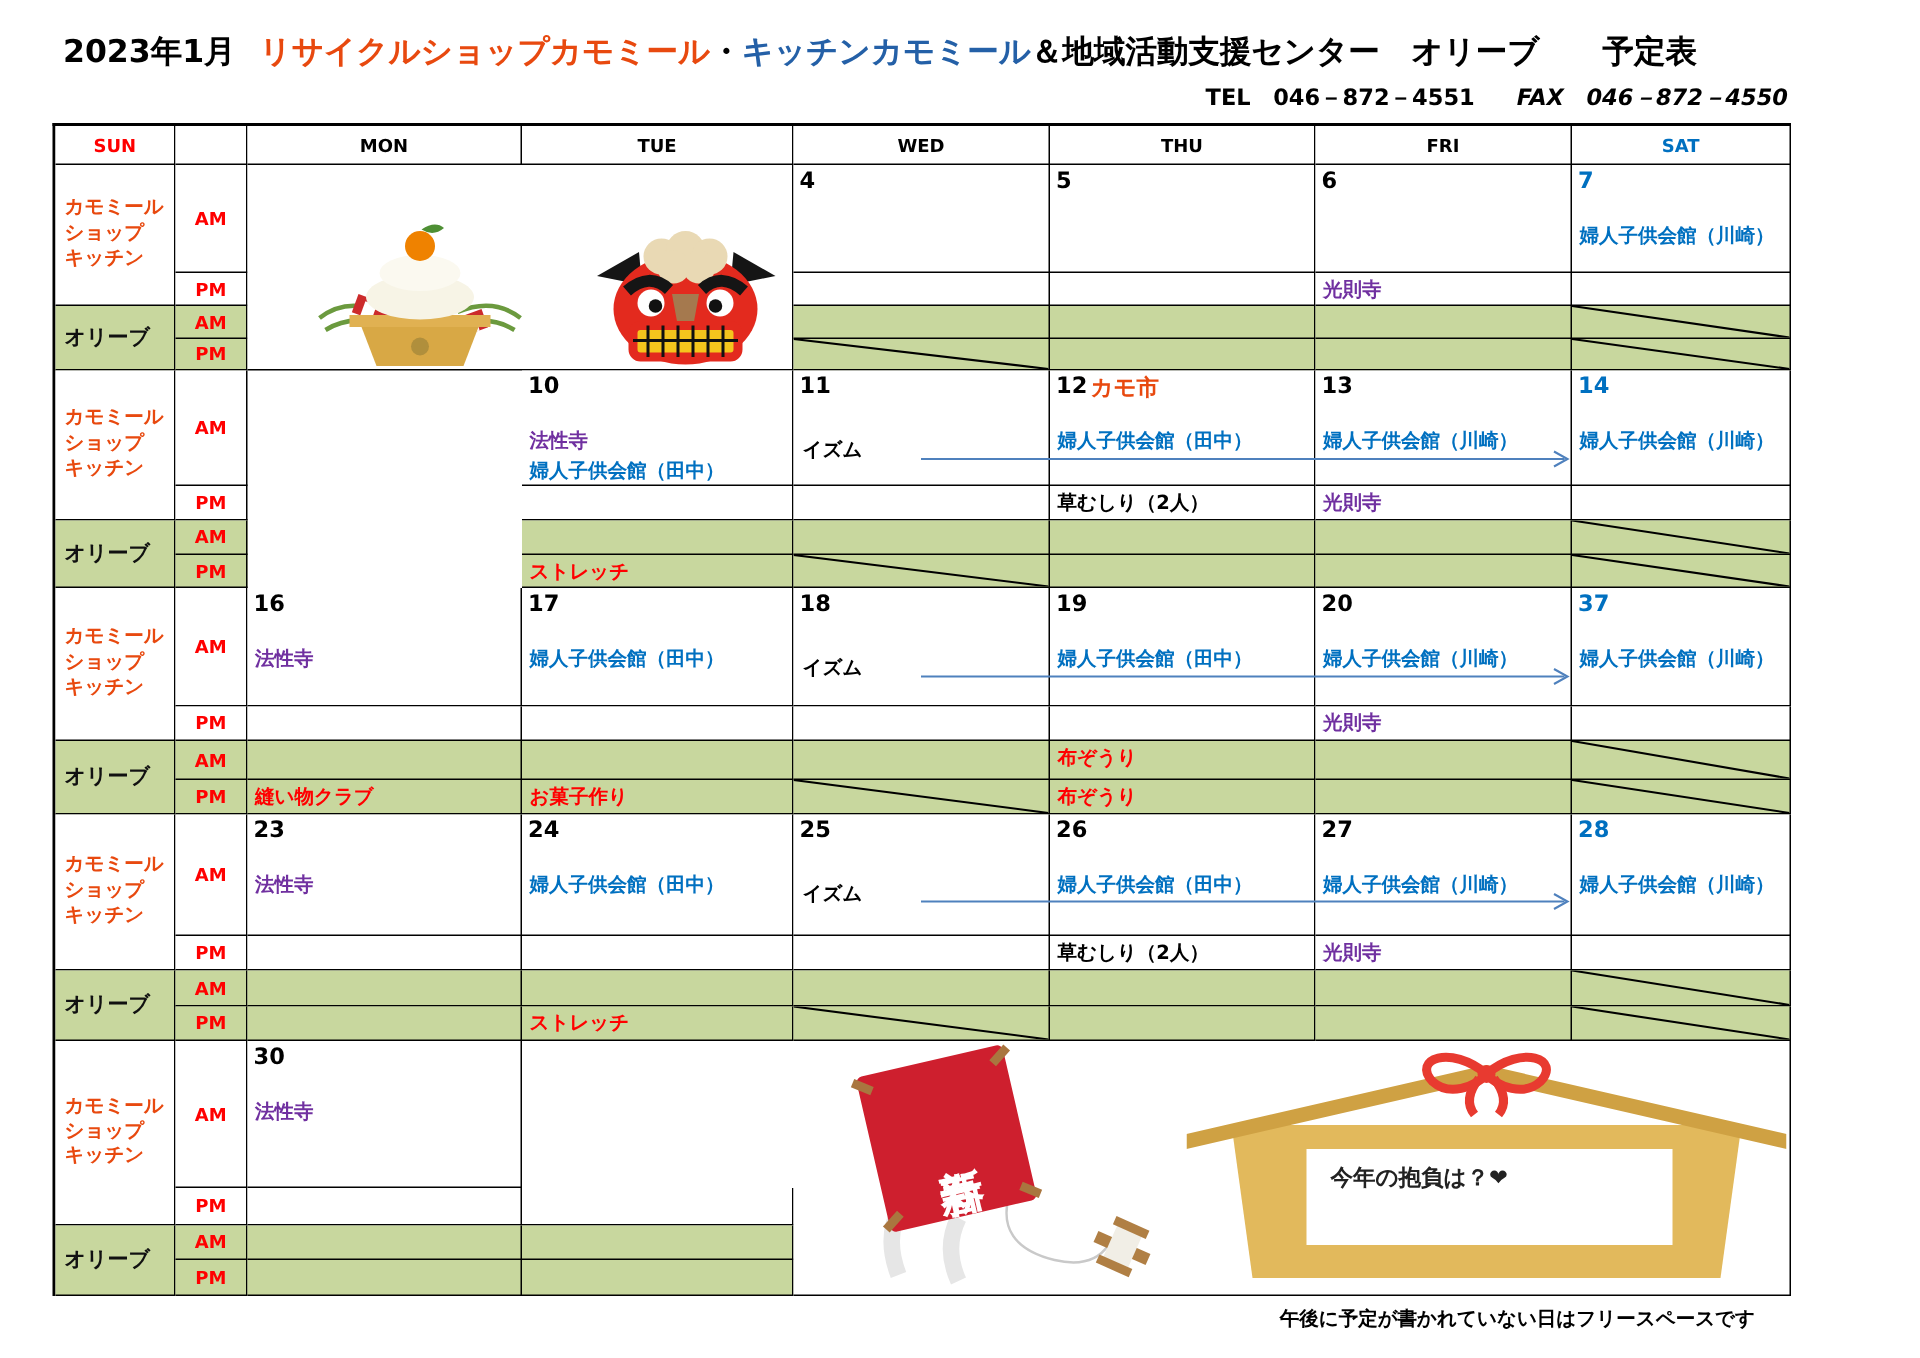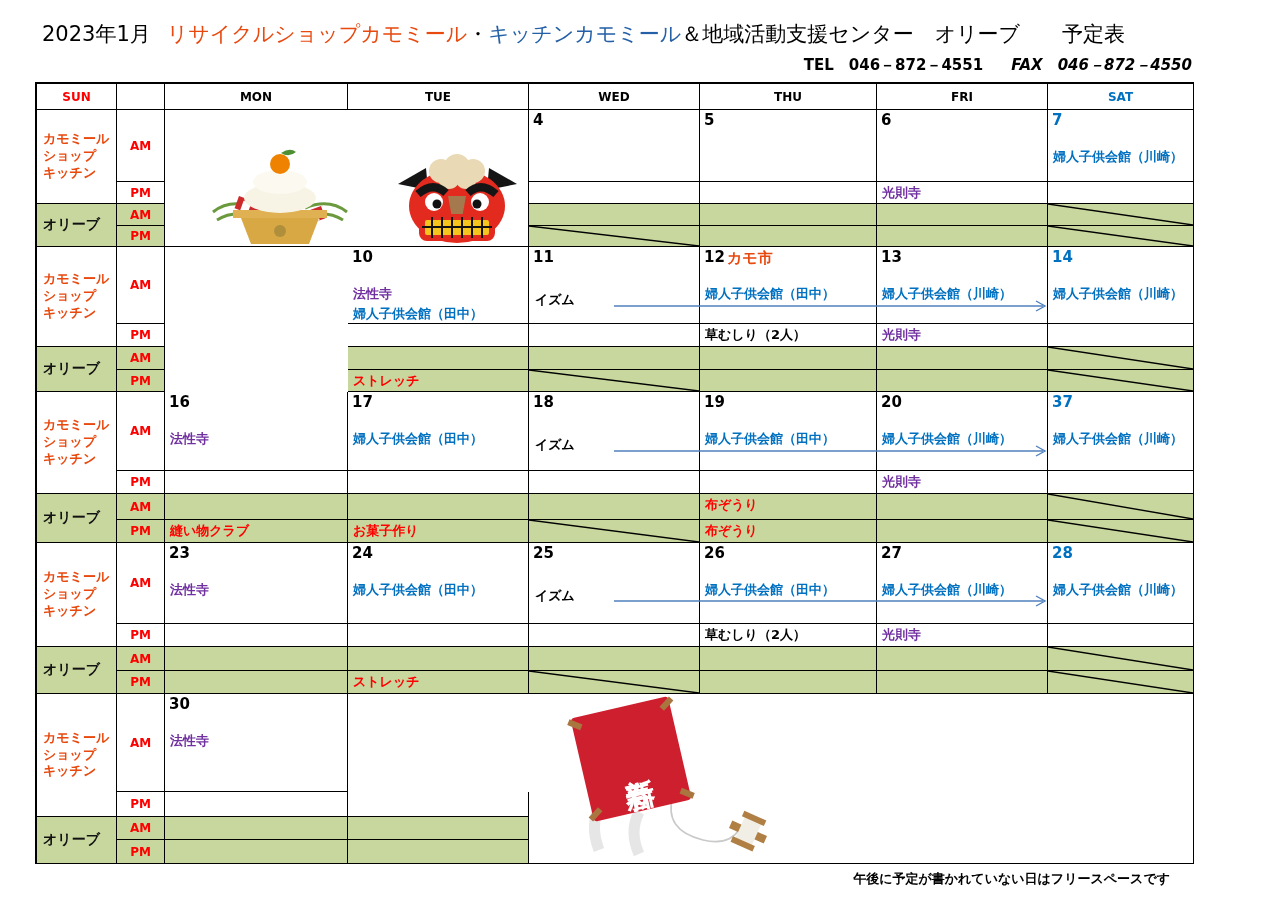--- a/index.html
+++ b/index.html
@@ -1,17 +1,17 @@
 <!DOCTYPE html>
 <html><head>
 <meta charset="utf-8">
 <style>
   html,body{margin:0;padding:0;background:#ffffff;}
   body{width:1280px;height:905px;position:relative;font-family:"DejaVu Sans","Liberation Sans",sans-serif;color:#000;}
-  .titlebar{margin:20px 0 0 42px;font-size:21px;font-weight:normal;white-space:nowrap;}
+  .titlebar{margin:20px 0 0 42px;font-size:21px;font-weight:bold;white-space:nowrap;}
   .t-date{margin-right:16px;}
   .t-kitchen{color:#2460a7;}
   .contact{width:1192px;text-align:right;font-size:15px;font-weight:bold;margin-top:8px;}
   .contact .fax{margin-left:28px;font-style:italic;}
   .grid{position:relative;margin:7px 0 0 35px;width:1157px;
         display:grid;border-top:2px solid #000;border-left:2px solid #000;
         grid-template-columns:80px 48px 183px 181px 171px 177px 171px 146px;
         grid-template-rows:26px 72px 22px 22px 21px 77px 23px 23px 22px 79px 23px 26px 23px 81px 23px 24px 23px 98px 25px 23px 24px;
         font-weight:bold;font-size:13px;}
   .cell{position:relative;border-right:1px solid #000;border-bottom:1px solid #000;background:#fff;overflow:visible;}
@@ -432,20 +432,35 @@
         </g>
       </svg>
       <div class="kitebody">
         <div class="stick" style="left:-4px;top:4px;transform:rotate(35deg)"></div>
         <div class="stick" style="right:-4px;top:4px;transform:rotate(-35deg)"></div>
         <div class="stick" style="left:-4px;bottom:4px;transform:rotate(-35deg)"></div>
         <div class="stick" style="right:-4px;bottom:4px;transform:rotate(35deg)"></div>
         <span class="kitetext">新春</span>
       </div>
     </div>
+    <div class="emawrap">
+      <svg width="400" height="160" viewBox="0 0 400 160" style="position:absolute;left:0;top:0">
+        <polygon points="30,50 370,50 356,152 44,152" fill="#e2b95c"></polygon>
+        <polygon points="0,56 200,10 400,56 400,66 200,20 0,66" fill="#cfa143"></polygon>
+        <g stroke="#e83a30" stroke-width="6" fill="none">
+          <path d="M200,16 C176,-4 150,6 164,21 C175,31 192,25 200,16"></path>
+          <path d="M200,16 C224,-4 250,6 236,21 C225,31 208,25 200,16"></path>
+          <path d="M195,19 q-11,14 -3,24"></path>
+          <path d="M205,19 q11,14 3,24"></path>
+        </g>
+        <circle cx="200" cy="16" r="6" fill="#e83a30"></circle>
+        <rect x="80" y="66" width="244" height="64" fill="#ffffff"></rect>
+      </svg>
+      <span class="ematext">今年の抱負は？❤</span>
+    </div>
   </div>
 
   <svg class="arrow" style="left:577px;top:216px" width="437" height="12">
     <line x1="0" y1="6" x2="429" y2="6"></line>
       <path d="M422 1 L431 6 L422 11"></path>
   </svg>
   <svg class="arrow" style="left:577px;top:361px" width="437" height="12">
     <line x1="0" y1="6" x2="429" y2="6"></line>
       <path d="M422 1 L431 6 L422 11"></path>
   </svg>

